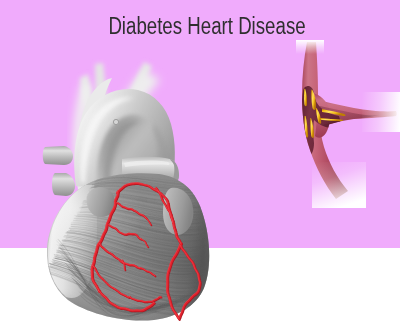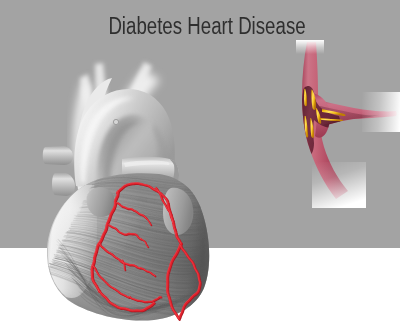--- a/index.html
+++ b/index.html
@@ -1,17 +1,17 @@
 <!DOCTYPE html>
 <html><head>
 <meta charset="utf-8">
 <style>
   html,body{margin:0;padding:0;background:#ffffff;}
   body{width:400px;height:330px;overflow:hidden;font-family:"Liberation Sans",sans-serif;}
-  #page{position:relative;width:400px;height:248px;background:#a3a3a3;}
+  #page{position:relative;width:400px;height:248px;background:#f0abfc;}
   #title{position:absolute;left:207px;top:15px;width:0;height:0;
          white-space:nowrap;font-size:23px;color:#2f2f2f;line-height:23px;
          transform:translateX(-50%) scaleX(0.812);transform-origin:50% 0;
          text-align:center;}
   #title span{display:inline-block;transform:translateX(-50%);}
   svg{position:absolute;left:0;top:0;}
 </style>
 </head>
 <body>
 

